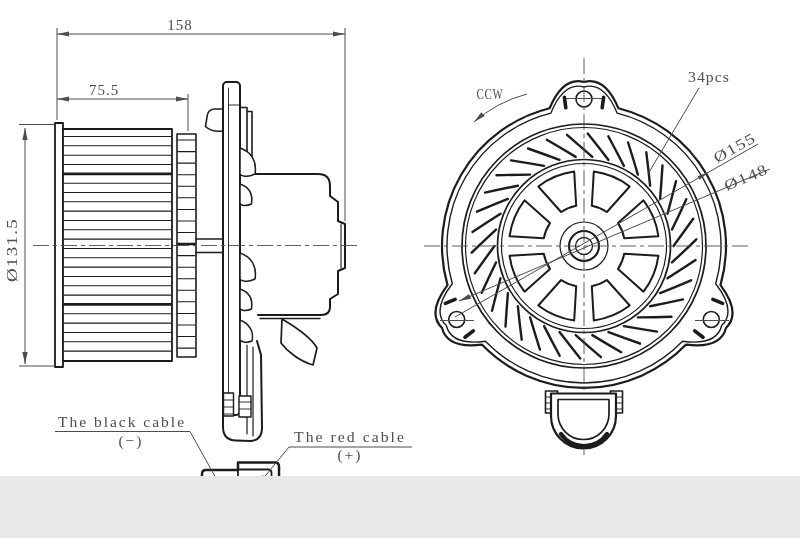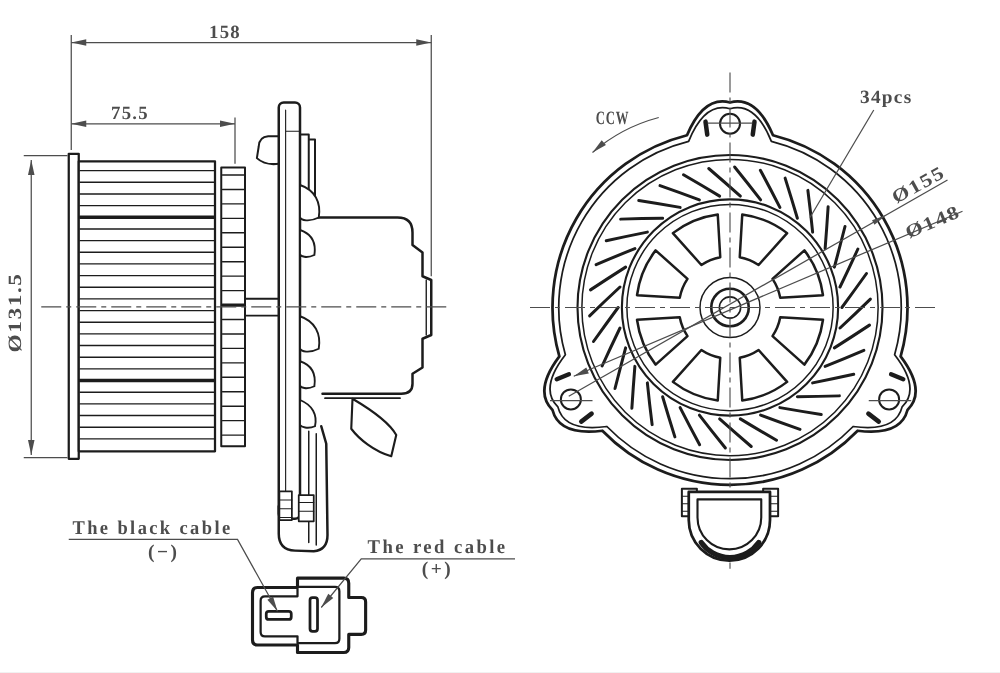--- a/index.html
+++ b/index.html
@@ -1,18 +1,18 @@
 <!DOCTYPE html>
 <html style="--bg: #ffffff; --line: #1c1c1c; --dimc: #4d4d4d;"><head>
 <meta charset="utf-8">
 <style>
   :root{ --bg:#ffffff; --line:#1c1c1c; --dimc:#4d4d4d; }
   html,body{margin:0;padding:0;background:#e8e8e8;}
-  .stage{width:800px;height:538px;background:var(--bg);position:relative;overflow:hidden;
-         font-family:"Liberation Serif","DejaVu Serif",serif;font-weight:bold;}
+  .stage{width:800px;height:476px;background:var(--bg);position:relative;overflow:hidden;
+         font-family:"Liberation Serif","DejaVu Serif",serif;}
   svg{position:absolute;left:0;top:0;}
   .part{stroke:var(--line);fill:none;stroke-linejoin:round;stroke-linecap:round;}
   .partw{stroke:var(--line);fill:#fff;stroke-linejoin:round;stroke-linecap:round;}
   .dim{stroke:var(--dimc);fill:none;stroke-width:1;}
   .cl{stroke:var(--dimc);fill:none;stroke-width:0.9;stroke-dasharray:16 4 4 4;}
   text{fill:var(--dimc);font-family:"Liberation Serif","DejaVu Serif",serif;}
   .t15{font-size:15px;letter-spacing:1px;}
   .cable{font-size:15.5px;letter-spacing:2px;}
 </style>
 </head>

